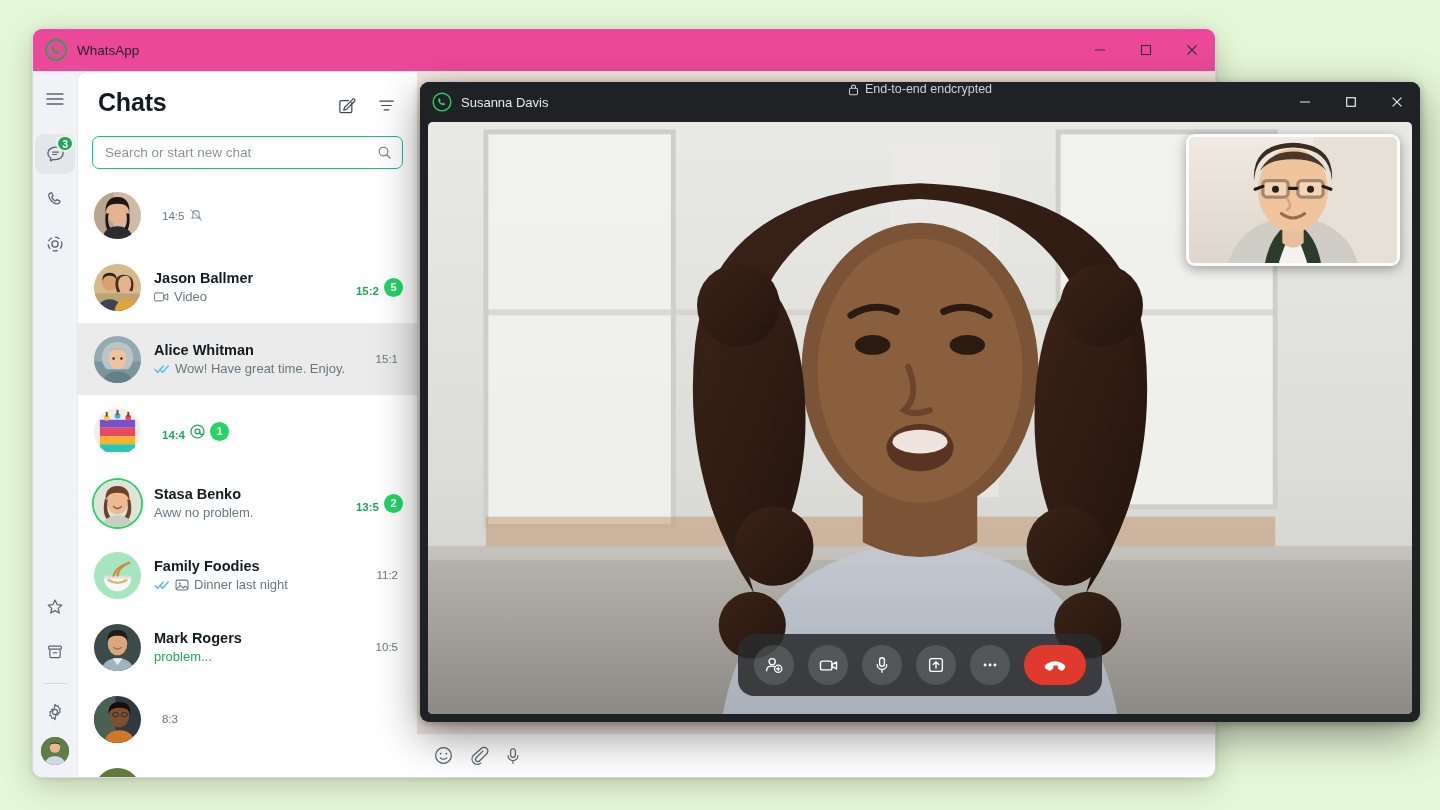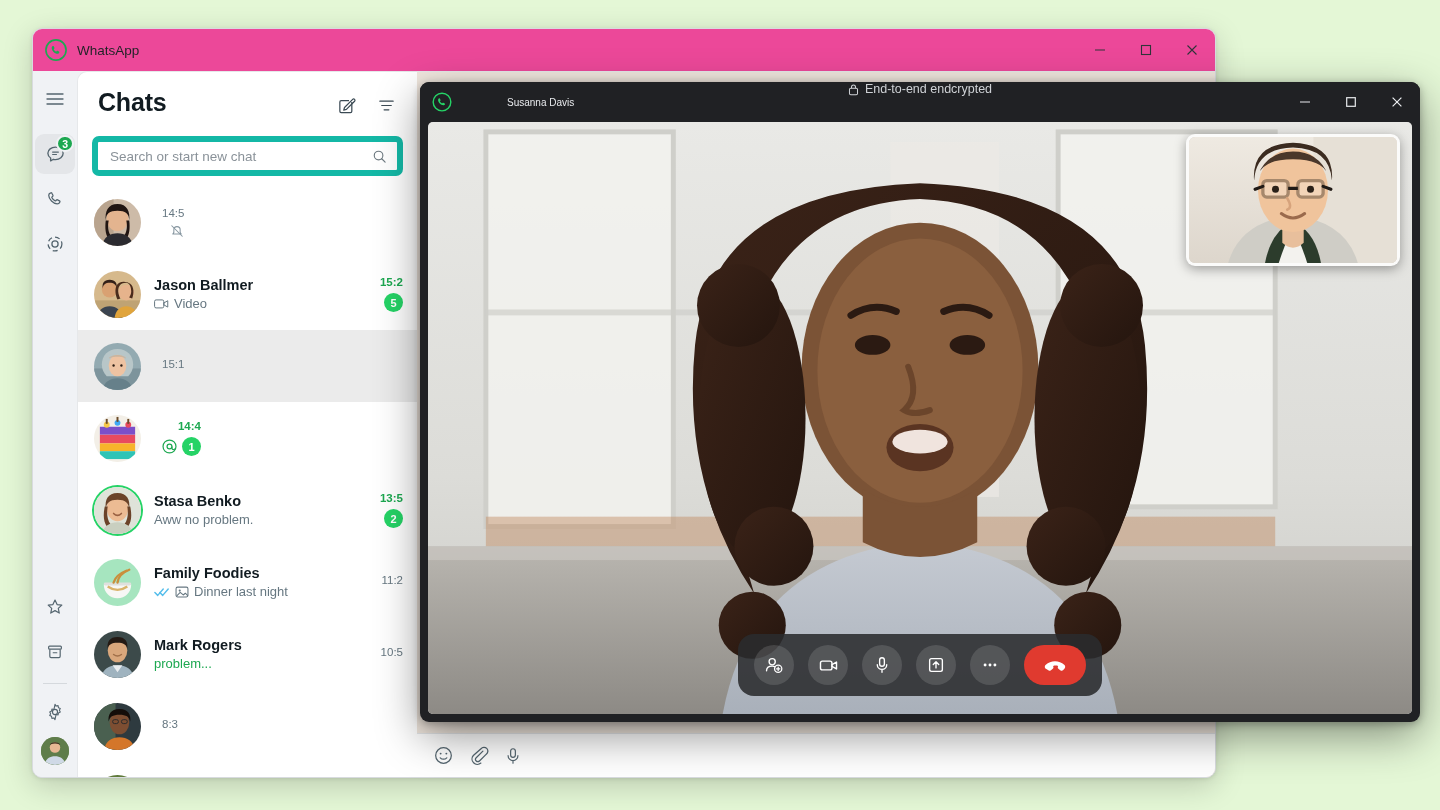--- a/index.html
+++ b/index.html
@@ -139,22 +139,22 @@
     gap: 6px;
     color: #3b4a54;
   }
   .hdr-icon {
     width: 34px; height: 34px;
     display: flex; align-items: center; justify-content: center;
     border-radius: 50%;
   }
   .search-wrap { padding: 6px 14px 10px 14px; }
   .search-box {
-    height: 40px;
-    border: 6px solid #14b8a6;
+    height: 33px;
+    border: 1px solid #14b8a6;
     border-radius: 7px;
     display: flex;
     align-items: center;
     padding: 0 10px 0 12px;
     background: #fff;
   }
   .search-text {
     font-size: 13.5px;
     color: #8a9299;
     flex: 1 1 auto;
@@ -198,21 +198,21 @@
     gap: 5px;
     white-space: nowrap;
     overflow: hidden;
   }
   .chat-sub.typing { color: #1da851; }
   .ticks { color: #53bdeb; display: inline-flex; flex: 0 0 auto; }
   .sub-ico { color: #667781; display: inline-flex; flex: 0 0 auto; }
   .chat-right {
     margin-left: 8px;
     display: flex;
-    flex-direction: column;
+    flex-direction: row;
     align-items: flex-end;
     gap: 5px;
     flex: 0 0 auto;
   }
   .chat-time { font-size: 11.5px; color: #667781; white-space: nowrap; }
   .chat-time.unread { color: #1da851; font-weight: bold; }
   .chat-marks { display: flex; align-items: center; gap: 5px; }
   .unread-badge {
     min-width: 19px; height: 19px;
     background: #25d366;
@@ -270,21 +270,21 @@
   }
   .call-titlebar {
     height: 40px;
     display: flex;
     align-items: center;
     background: #202124;
     position: relative;
     z-index: 3;
   }
   .call-logo { width: 20px; height: 20px; margin-left: 12px; margin-right: 9px; }
-  .call-peer { font-size: 10px; color: #e8eaed; margin-left: 46px; }
+  .call-peer { font-size: 13px; color: #e8eaed; }
   .call-center {
     position: absolute;
     left: 0; right: 0;
     display: flex; align-items: flex-start; justify-content: center;
     gap: 6px;
     pointer-events: none;
     height: 40px;
   }
   .call-e2e {
     font-size: 12.5px;
@@ -538,20 +538,32 @@
               <svg viewBox="0 0 48 48">
                 <rect width="48" height="48" fill="#93aab1"></rect>
                 <rect y="26" width="48" height="22" fill="#7d949c"></rect>
       <path d="M24 6c-10 0-16 7-16 16 0 5 2 9 5 12l22 0c3-3 5-7 5-12 0-9-6-16-16-16z" fill="#b8c6c8"></path>
       <ellipse cx="24" cy="23" rx="9" ry="11" fill="#eec3a2"></ellipse>
       <path d="M15 16c2-5 16-5 18 0 0 0-3-2-9-2s-9 2-9 2z" fill="#c9b49e"></path>
       <path d="M9 48c1-8 7-12 15-12s14 4 15 12z" fill="#66808a"></path>
       <circle cx="20" cy="23" r="1.2" fill="#2b1d14"></circle>
                 <circle cx="28" cy="23" r="1.2" fill="#2b1d14"></circle>
               </svg>
+            </div>
+            <div class="chat-mid">
+              <div class="chat-name">Alice Whitman</div>
+              <div class="chat-sub">
+                <span class="ticks">
+                  <svg width="16" height="12" viewBox="0 0 18 12">
+                    <path d="M1 6.6l3.2 3.2L10.4 2.6" fill="none" stroke="currentColor" stroke-width="1.6" stroke-linecap="round" stroke-linejoin="round"></path>
+                    <path d="M6.6 6.6l3.2 3.2L16 2.6" fill="none" stroke="currentColor" stroke-width="1.6" stroke-linecap="round" stroke-linejoin="round"></path>
+                  </svg>
+                </span>
+                <span>Wow! Have great time. Enjoy.</span>
+              </div>
             </div>
             <div class="chat-right">
               <div class="chat-time">15:1</div>
               <div class="chat-marks"></div>
             </div>
           </div>
           <div class="chat-row">
             <div class="avatar">
               <svg viewBox="0 0 48 48">
                 <rect width="48" height="48" fill="#f3efe7"></rect>

